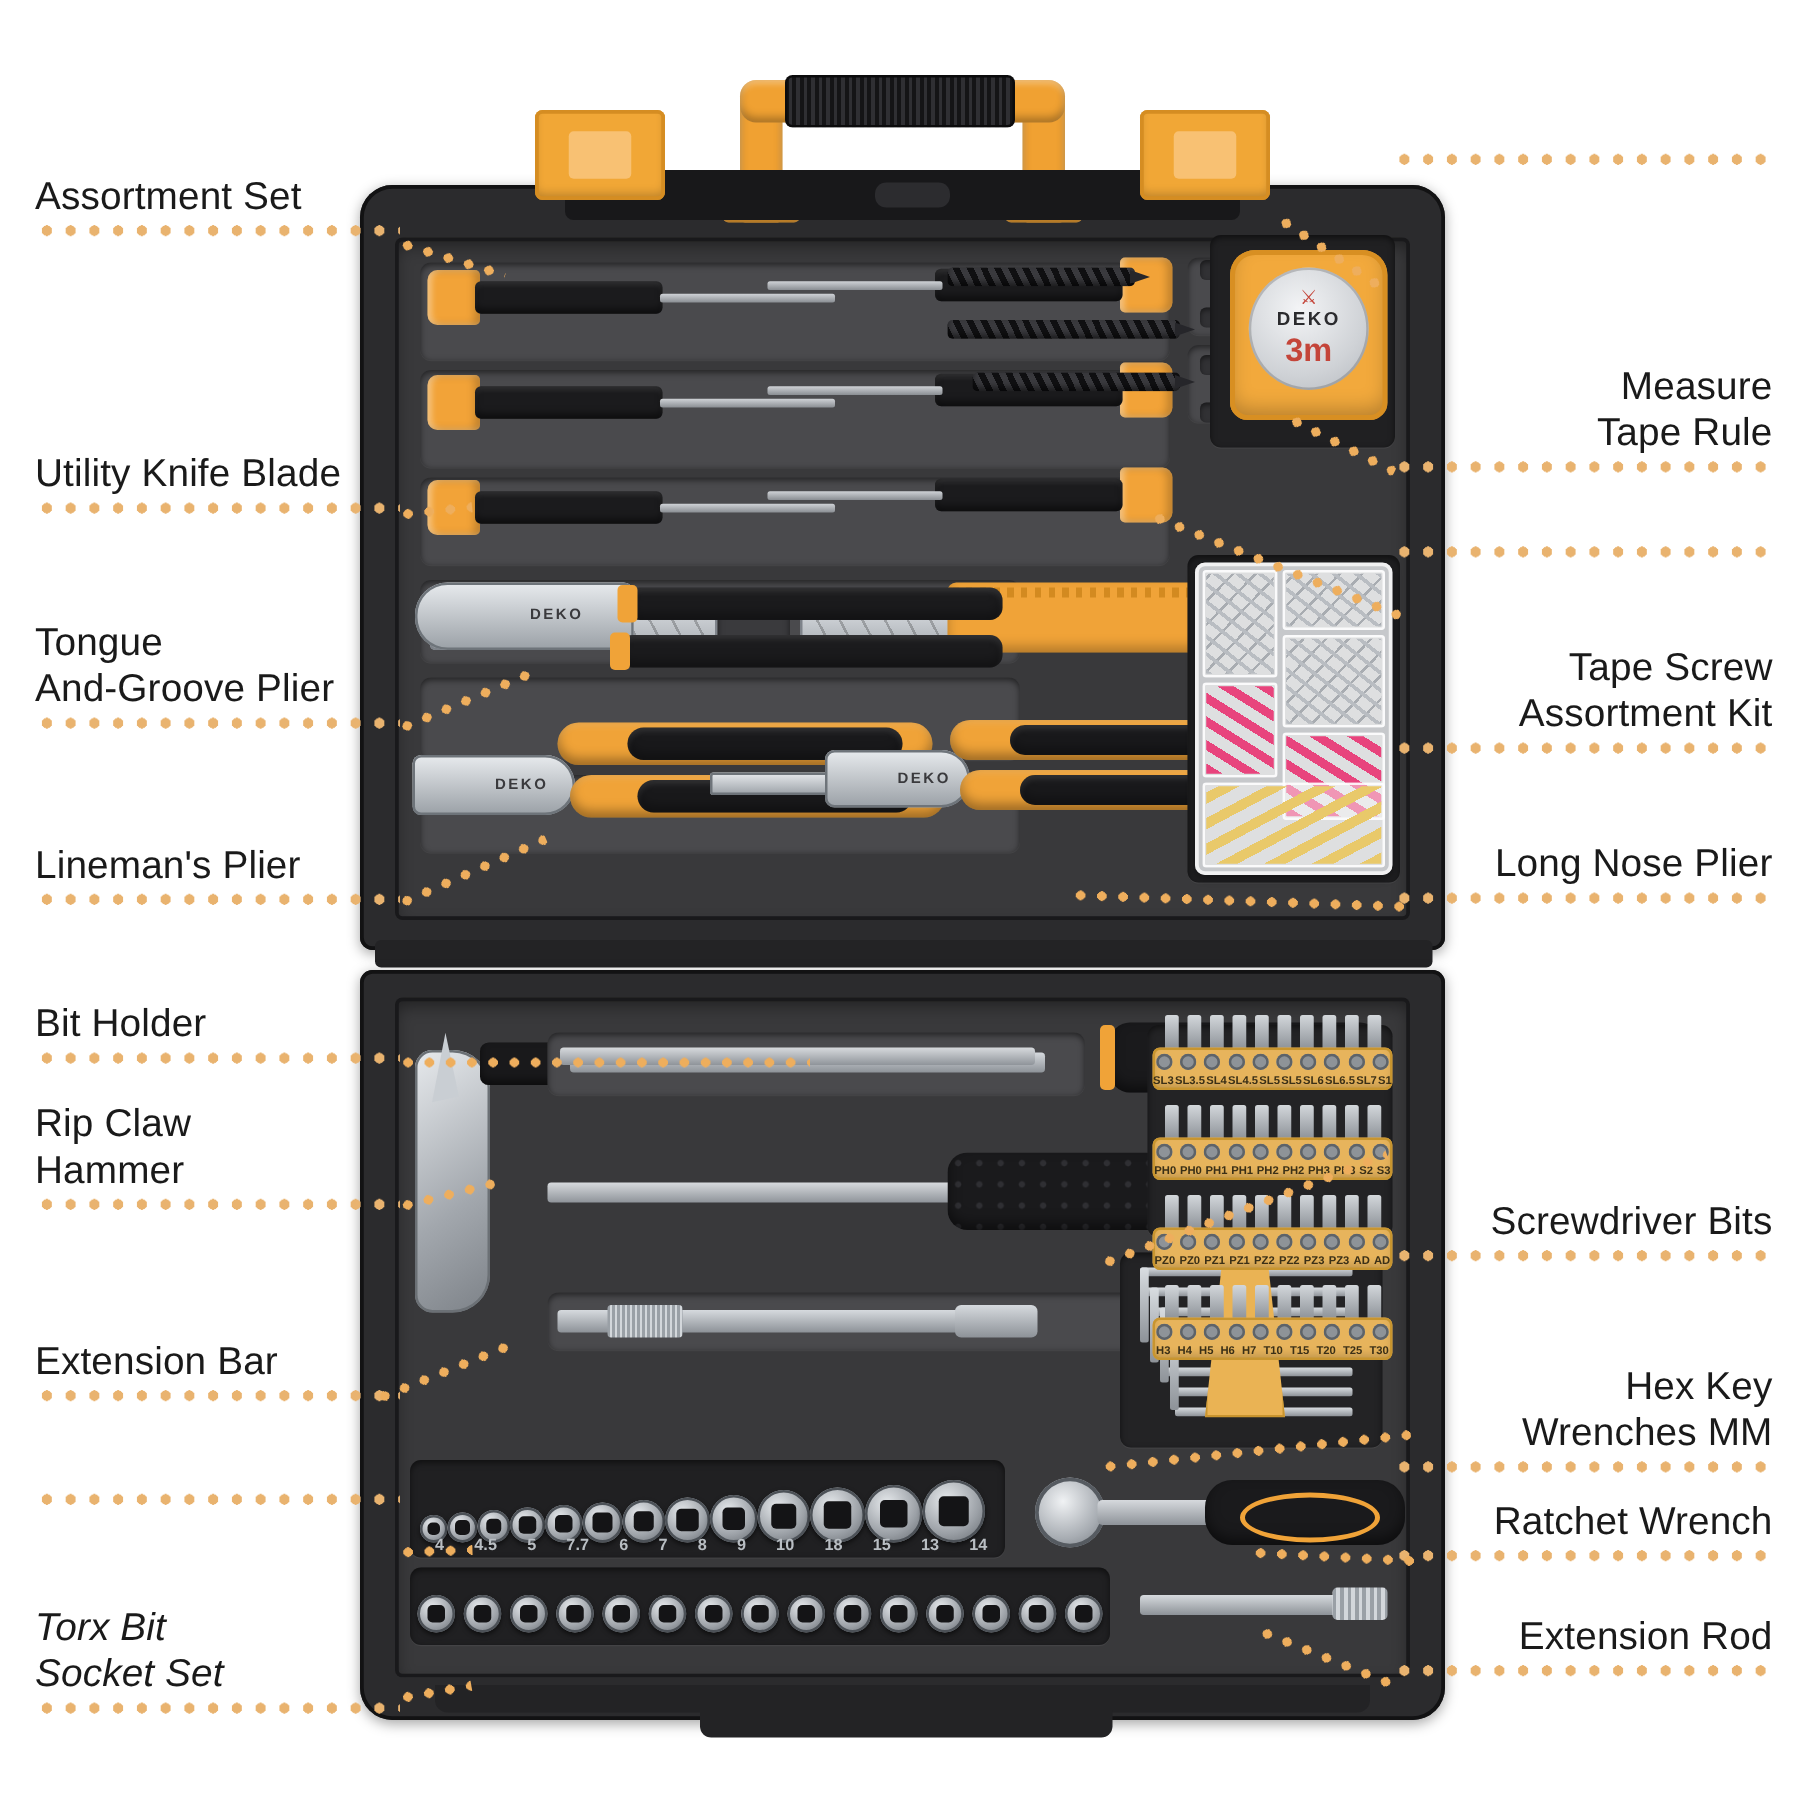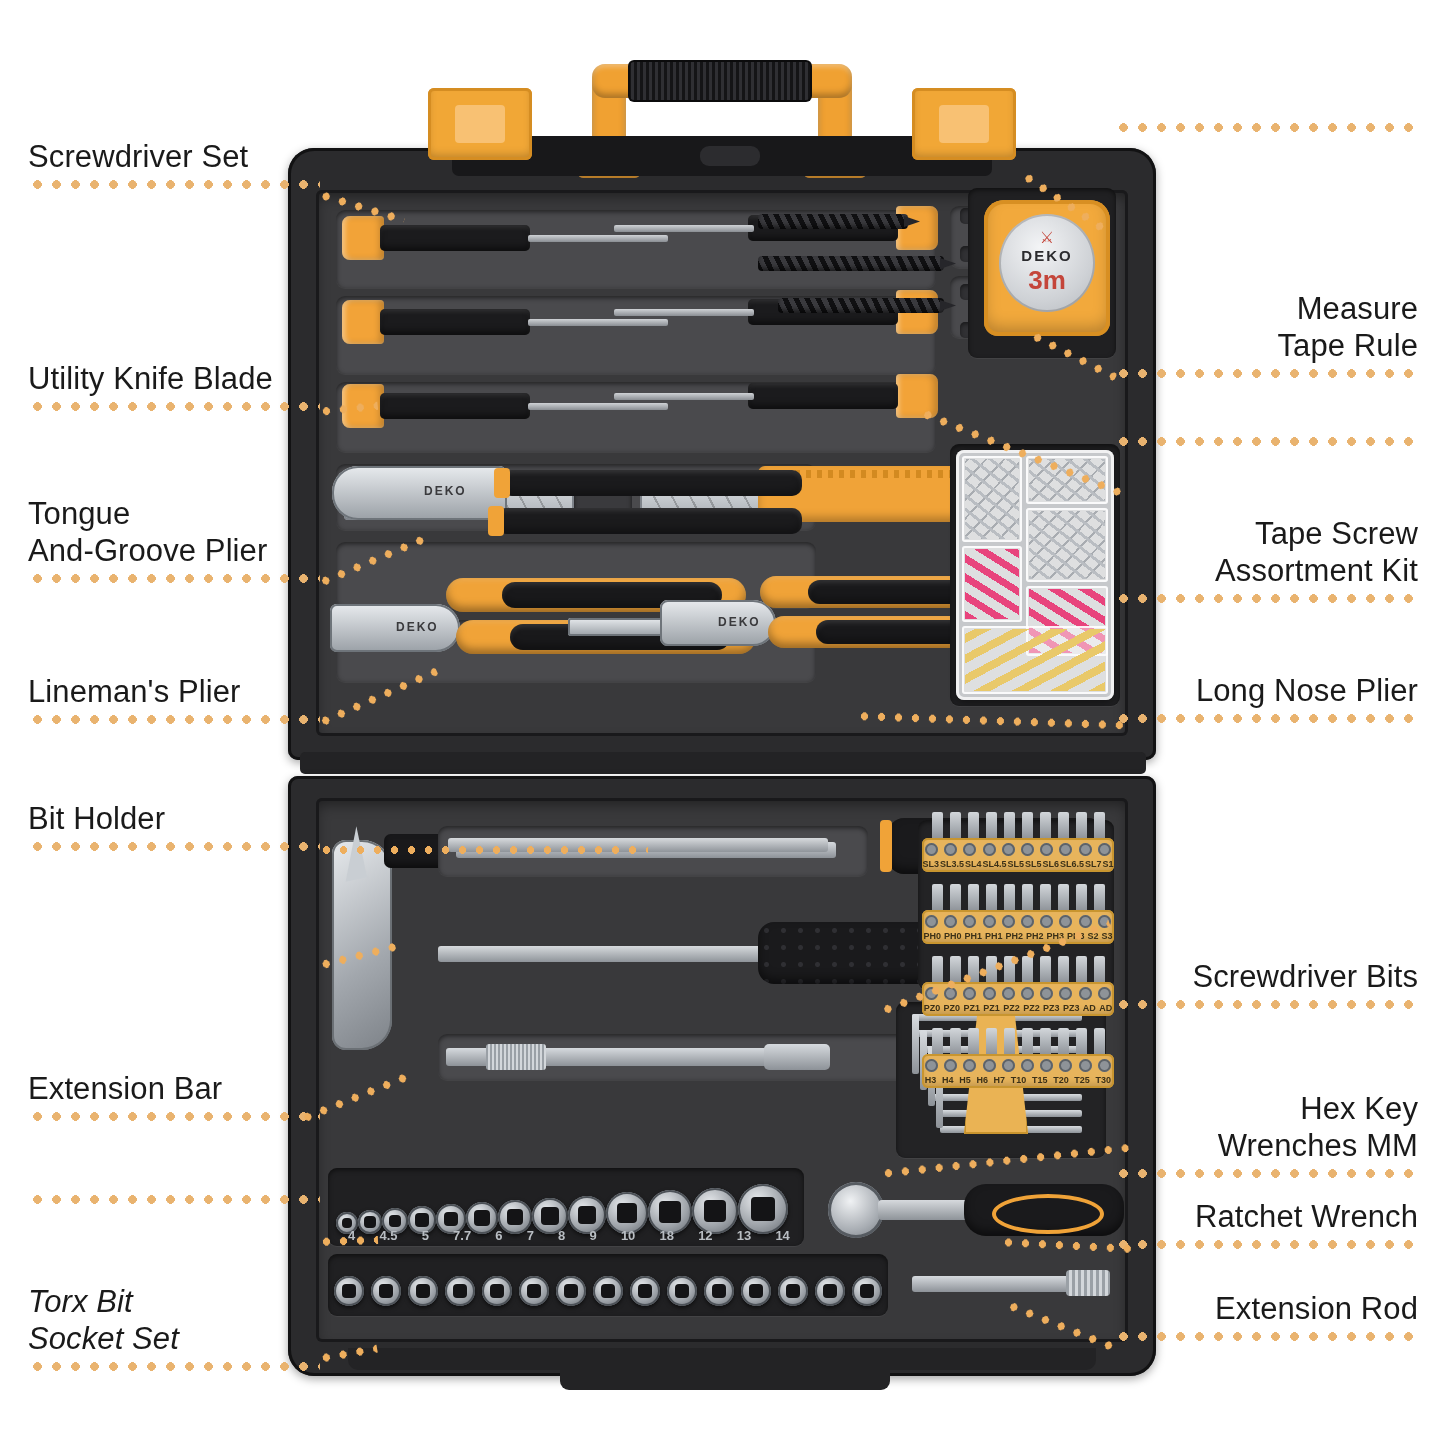--- a/index.html
+++ b/index.html
@@ -534,21 +534,21 @@
       <span>4</span>
       <span>4.5</span>
       <span>5</span>
       <span>7.7</span>
       <span>6</span>
       <span>7</span>
       <span>8</span>
       <span>9</span>
       <span>10</span>
       <span>18</span>
-      <span>12</span>
+      <span>15</span>
       <span>13</span>
       <span>14</span>
     </div>
 
     <div class="slot" style="left:40px;top:478px;width:560px;height:62px;background:#202022;"></div>
     <div class="sockrow" style="left:46px;top:484px;width:548px;height:46px;justify-content:space-between;">
       <div class="sock" style="width:30px;height:30px;"></div>
       <div class="sock" style="width:30px;height:30px;"></div>
       <div class="sock" style="width:30px;height:30px;"></div>
       <div class="sock" style="width:30px;height:30px;"></div>
@@ -576,21 +576,21 @@
   <div class="handle-bar" style="left:804px;top:150px;width:62px;height:28px;border-radius:5px;"></div>
   <div style="position:absolute;left:452px;top:136px;width:540px;height:40px;background:#18181a;border-radius:7px;"></div>
   <div style="position:absolute;left:700px;top:146px;width:60px;height:20px;background:#2c2c2f;border-radius:9px;"></div>
 
   <div class="latch" style="left:428px;top:88px;width:104px;height:72px;"></div>
   <div class="latch" style="left:912px;top:88px;width:104px;height:72px;"></div>
 
   <div style="position:absolute;left:560px;top:1368px;width:330px;height:22px;background:#232325;border-radius:0 0 9px 9px;"></div>
 
   <div class="callout left" style="left:28px;top:138px;width:292px;">
-    <div class="txt">Screwdriver Set</div>
+    <div class="txt">Assortment Set</div>
     <div class="leader"></div>
   </div>
   <div class="elbow" style="left:318px;top:190px;width:90px;transform:rotate(17deg);"></div>
 
   <div class="callout left" style="left:28px;top:360px;width:292px;">
     <div class="txt">Utility Knife Blade</div>
     <div class="leader"></div>
   </div>
   <div class="elbow" style="left:318px;top:408px;width:60px;transform:rotate(-6deg);"></div>
 
@@ -606,20 +606,25 @@
     <div class="leader"></div>
   </div>
   <div class="elbow" style="left:318px;top:720px;width:130px;transform:rotate(-24deg);"></div>
 
   <div class="callout left" style="left:28px;top:800px;width:292px;">
     <div class="txt">Bit Holder</div>
     <div class="leader"></div>
   </div>
   <div class="elbow" style="left:318px;top:846px;width:330px;transform:rotate(0deg);"></div>
 
+  <div class="callout left" style="left:28px;top:880px;width:292px;">
+    <div class="txt">Rip Claw
+Hammer</div>
+    <div class="leader"></div>
+  </div>
   <div class="elbow" style="left:318px;top:962px;width:80px;transform:rotate(-14deg);"></div>
 
   <div class="callout left" style="left:28px;top:1070px;width:292px;">
     <div class="txt">Extension Bar</div>
     <div class="leader"></div>
   </div>
   <div class="elbow" style="left:300px;top:1116px;width:120px;transform:rotate(-22deg);"></div>
 
   <div class="callout left" style="left:28px;top:1190px;width:292px;">
     <div class="leader"></div>

